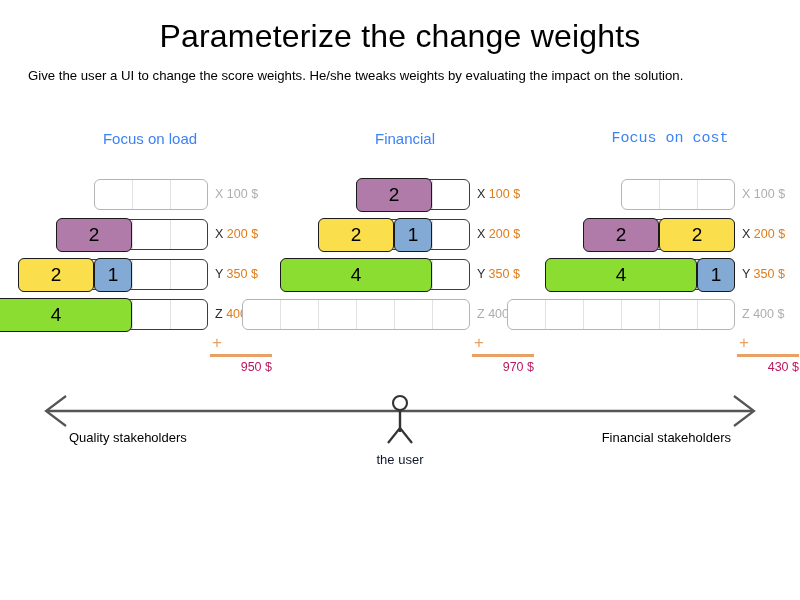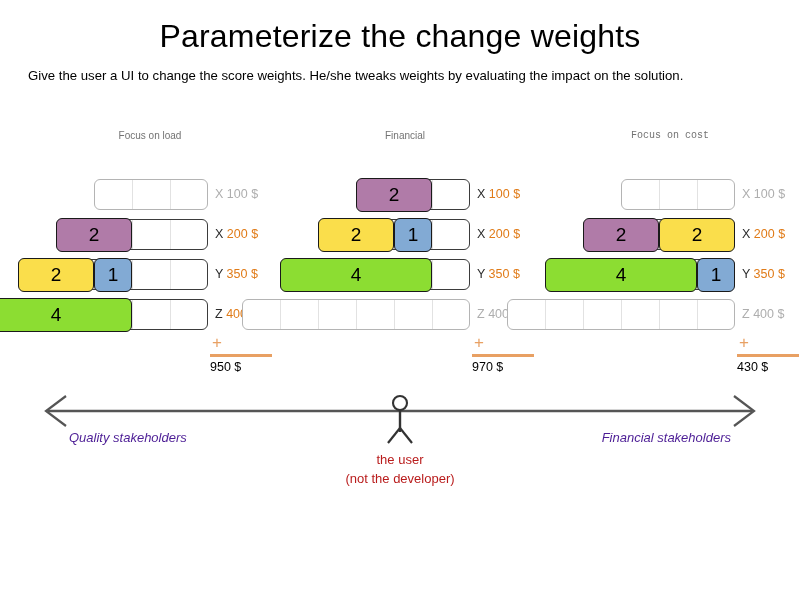--- a/index.html
+++ b/index.html
@@ -10,21 +10,21 @@
   }
   #page-title{
     position:absolute;top:18px;left:0;width:800px;text-align:center;
     font-size:32px;font-weight:400;color:#000;letter-spacing:.2px;
   }
   #page-subtitle{
     position:absolute;top:68px;left:28px;width:748px;
     font-size:13.2px;font-weight:400;color:#000;
   }
   .col-title{
-    position:absolute;font-size:10px;color:#737373;text-align:center;
+    position:absolute;font-size:15px;color:#3b82f6;text-align:center;
     width:220px;top:130px;
   }
   .scenario{position:absolute;top:175px;}
   .row{
     position:relative;height:40px;
   }
   .track{
     position:absolute;top:4px;height:31px;
     border:1.4px solid #3b3b3b;border-radius:6px;
     background:#ffffff;box-sizing:border-box;
@@ -49,29 +49,29 @@
   .rowlabel .k{color:#2b2b2b;}
   .rowlabel .v{color:#e07b18;}
   .rowlabel.dim .k,.rowlabel.dim .v{color:#aeaeae;}
   .total{position:absolute;}
   .total .plus{
     font-size:17px;color:#e8a063;text-align:left;line-height:12px;
     padding-left:2px;
   }
   .total .bar{height:2.6px;background:#e8a063;margin-top:5px;}
   .total .sum{
-    font-size:12.5px;color:#000000;text-align:left;margin-top:3px;
+    font-size:12.5px;color:#be185d;text-align:right;margin-top:3px;
   }
   #axis-wrap{position:absolute;left:0;top:392px;width:800px;height:120px;}
   .axis-label{
-    position:absolute;top:430px;font-size:13px;color:#4c1d95;font-style:italic;
+    position:absolute;top:430px;font-size:13px;color:#000000;
   }
   #user-caption{
     position:absolute;top:450px;left:300px;width:200px;
-    text-align:center;font-size:13px;color:#b91c1c;line-height:19px;
+    text-align:center;font-size:13px;color:#0f172a;line-height:19px;
   }
 </style>
 </head>
 <body>
 
 <div id="page-title">Parameterize the change weights</div>
 <div id="page-subtitle">Give the user a UI to change the score weights. He/she tweaks weights by evaluating the impact on the solution.</div>
 
 <div id="scenarios-root">
     <div class="col-title" style="left: 40px;">Focus on load</div>
@@ -235,14 +235,13 @@
     <line x1="400" y1="18" x2="400" y2="40" stroke="#333" stroke-width="2.4"></line>
     <line x1="400" y1="36" x2="388" y2="51" stroke="#333" stroke-width="2.2"></line>
     <line x1="400" y1="36" x2="412" y2="51" stroke="#333" stroke-width="2.2"></line>
   </g>
 </svg>
 
 <div class="axis-label" style="left:69px;">Quality stakeholders</div>
 <div class="axis-label" style="right:69px;margin-left:35px;">Financial stakeholders</div>
 <div id="user-caption">
   <div>the user</div>
-  <div>(not the developer)</div>
 </div>
 
 </body></html>

